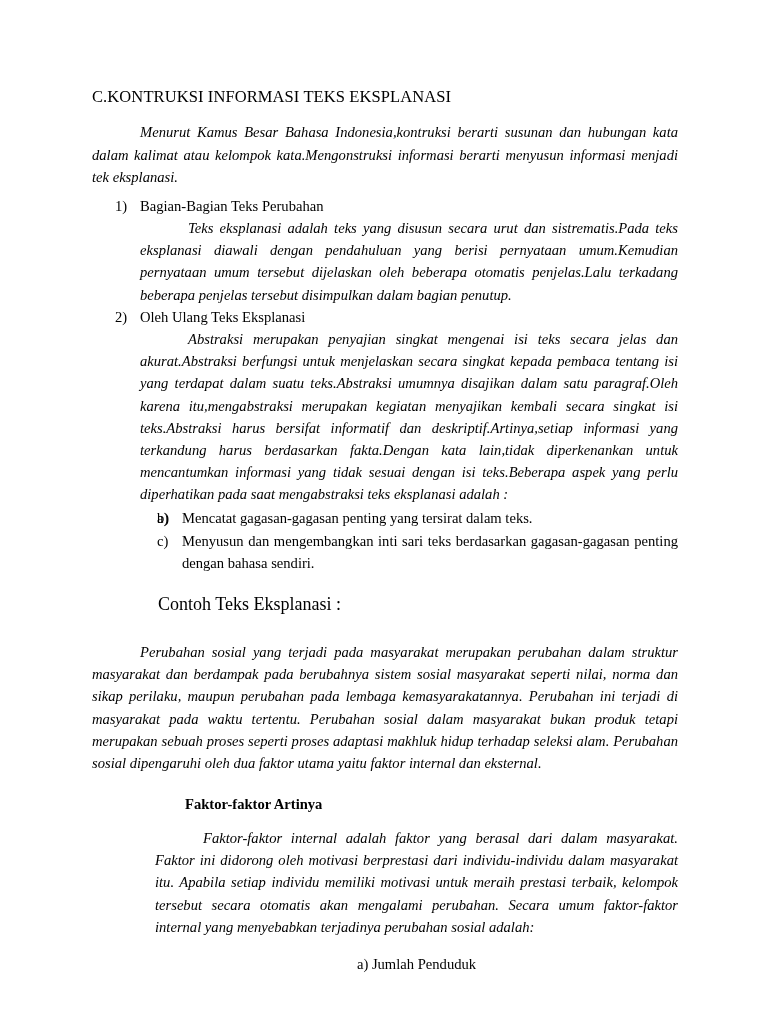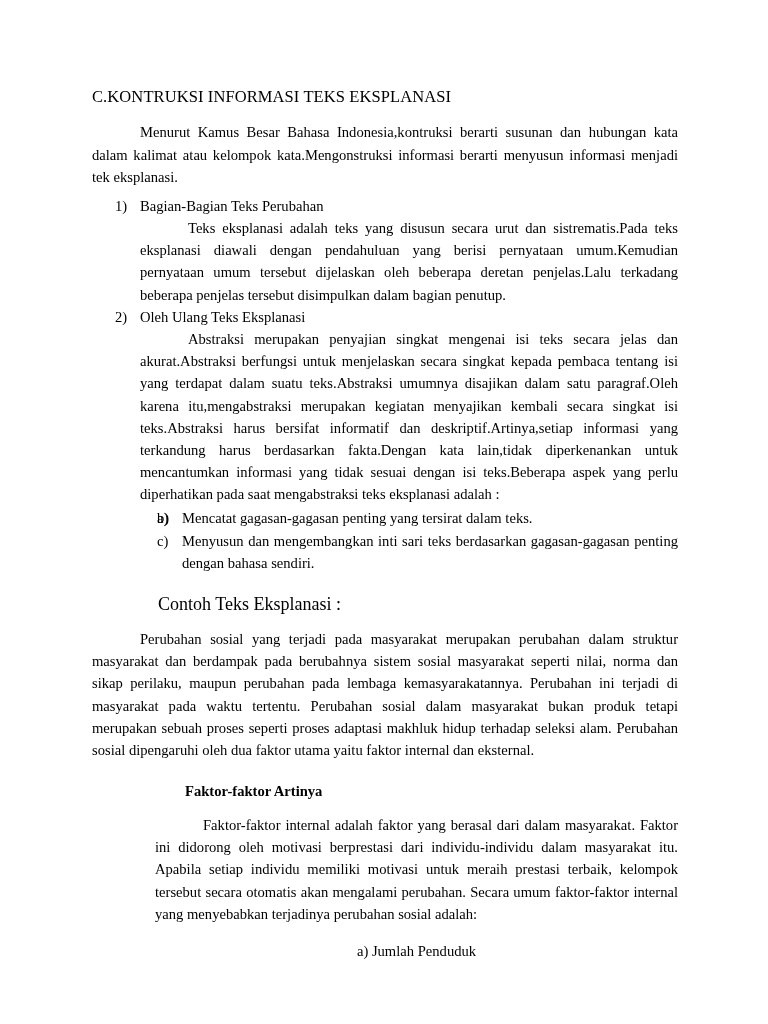--- a/index.html
+++ b/index.html
@@ -35,20 +35,21 @@
   p.body-text {
     margin: 0;
     font-size: 14.6px;
     line-height: 1.52;
     text-align: justify;
     text-justify: inter-word;
   }
 
   p.indent-first {
     text-indent: 48px;
+    font-style: italic;
   }
 
   
   .num-list {
     margin: 7px 0 0 0;
     padding: 0;
     list-style: none;
   }
   .num-item {
     position: relative;
@@ -84,21 +85,21 @@
   }
   .letter-marker {
     position: absolute;
     left: 65px;
     top: 0;
   }
 
   .section-heading {
     font-size: 18px;
     font-weight: normal;
-    margin: 18px 0 0 0;
+    margin: 18px 0 13px 0;
     padding-left: 66px;
     line-height: 1.4;
   }
 
   .centered-title {
     font-size: 14.6px;
     text-align: center;
     margin: 16px 0 0 0;
     line-height: 1.5;
   }
@@ -135,21 +136,21 @@
 
   <h1 class="doc-heading">C.KONTRUKSI INFORMASI TEKS EKSPLANASI</h1>
 
   <p class="body-text indent-first">Menurut Kamus Besar Bahasa Indonesia,kontruksi berarti susunan dan hubungan kata dalam kalimat atau kelompok kata.Mengonstruksi informasi berarti menyusun informasi menjadi tek eksplanasi.</p>
 
   <ul class="num-list">
 
     <li class="num-item">
       <span class="num-marker">1)</span>
       <span class="num-title">Bagian-Bagian Teks Perubahan</span>
-      <p class="body-text indent-first">Teks eksplanasi adalah teks yang disusun secara urut dan sistrematis.Pada teks eksplanasi diawali dengan pendahuluan yang berisi pernyataan umum.Kemudian pernyataan umum tersebut dijelaskan oleh beberapa deretan penjelas.Lalu terkadang beberapa penjelas tersebut  disimpulkan dalam bagian penutup.</p>
+      <p class="body-text indent-first">Teks eksplanasi adalah teks yang disusun secara urut dan sistrematis.Pada teks eksplanasi diawali dengan pendahuluan yang berisi pernyataan umum.Kemudian pernyataan umum tersebut dijelaskan oleh beberapa otomatis penjelas.Lalu terkadang beberapa penjelas tersebut  disimpulkan dalam bagian penutup.</p>
     </li>
 
     <li class="num-item">
       <span class="num-marker">2)</span>
       <span class="num-title">Oleh Ulang Teks Eksplanasi</span>
       <p class="body-text indent-first">Abstraksi merupakan penyajian singkat mengenai isi teks secara jelas dan akurat.Abstraksi berfungsi untuk menjelaskan secara singkat kepada pembaca tentang isi yang terdapat dalam suatu teks.Abstraksi umumnya disajikan dalam satu paragraf.Oleh karena itu,mengabstraksi merupakan kegiatan menyajikan kembali secara singkat isi teks.Abstraksi harus bersifat informatif dan deskriptif.Artinya,setiap informasi yang terkandung harus berdasarkan fakta.Dengan kata lain,tidak diperkenankan untuk mencantumkan informasi yang tidak sesuai dengan isi teks.Beberapa aspek yang perlu diperhatikan pada saat mengabstraksi teks eksplanasi adalah :</p>
     </li>
 
   </ul>
 

